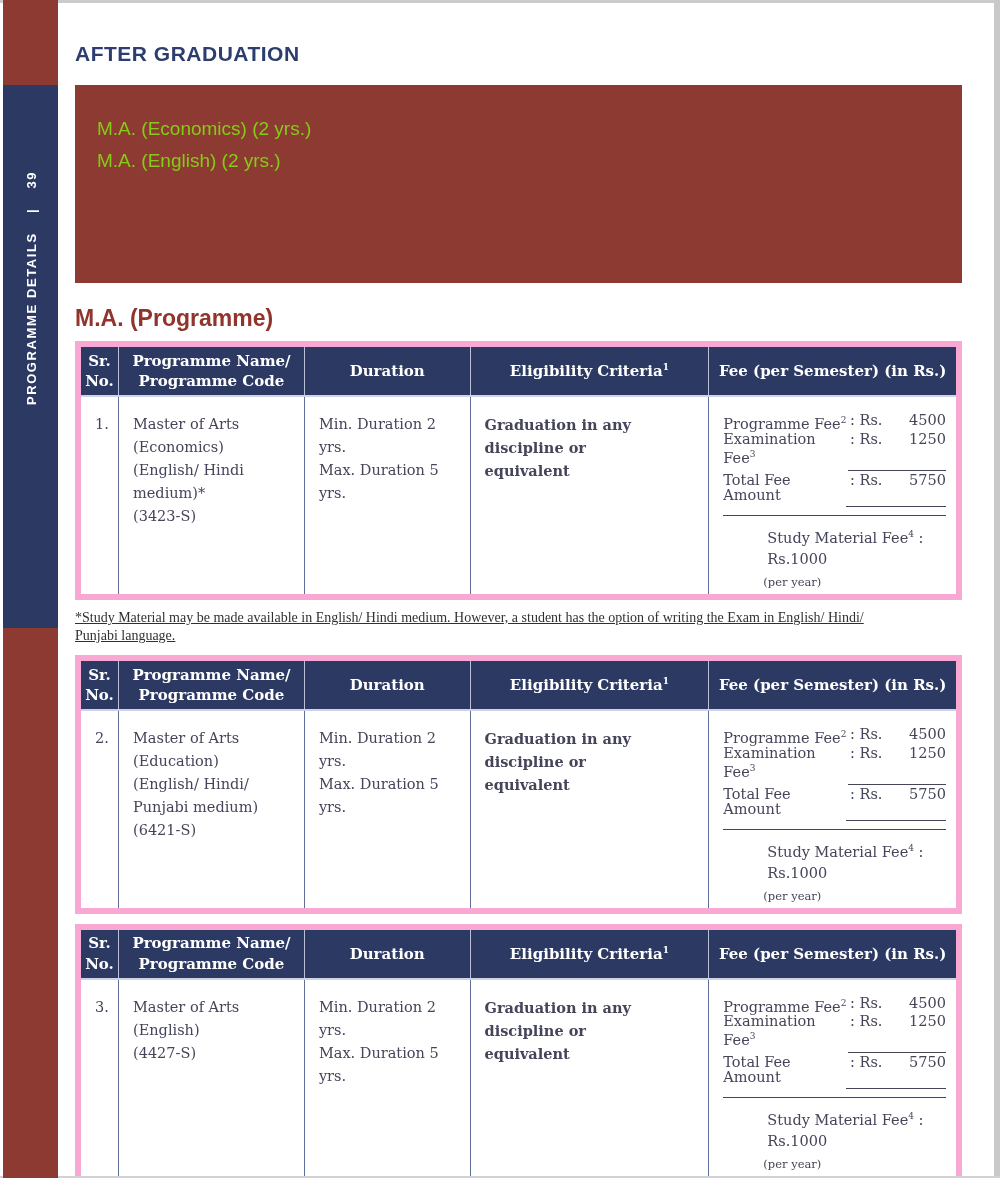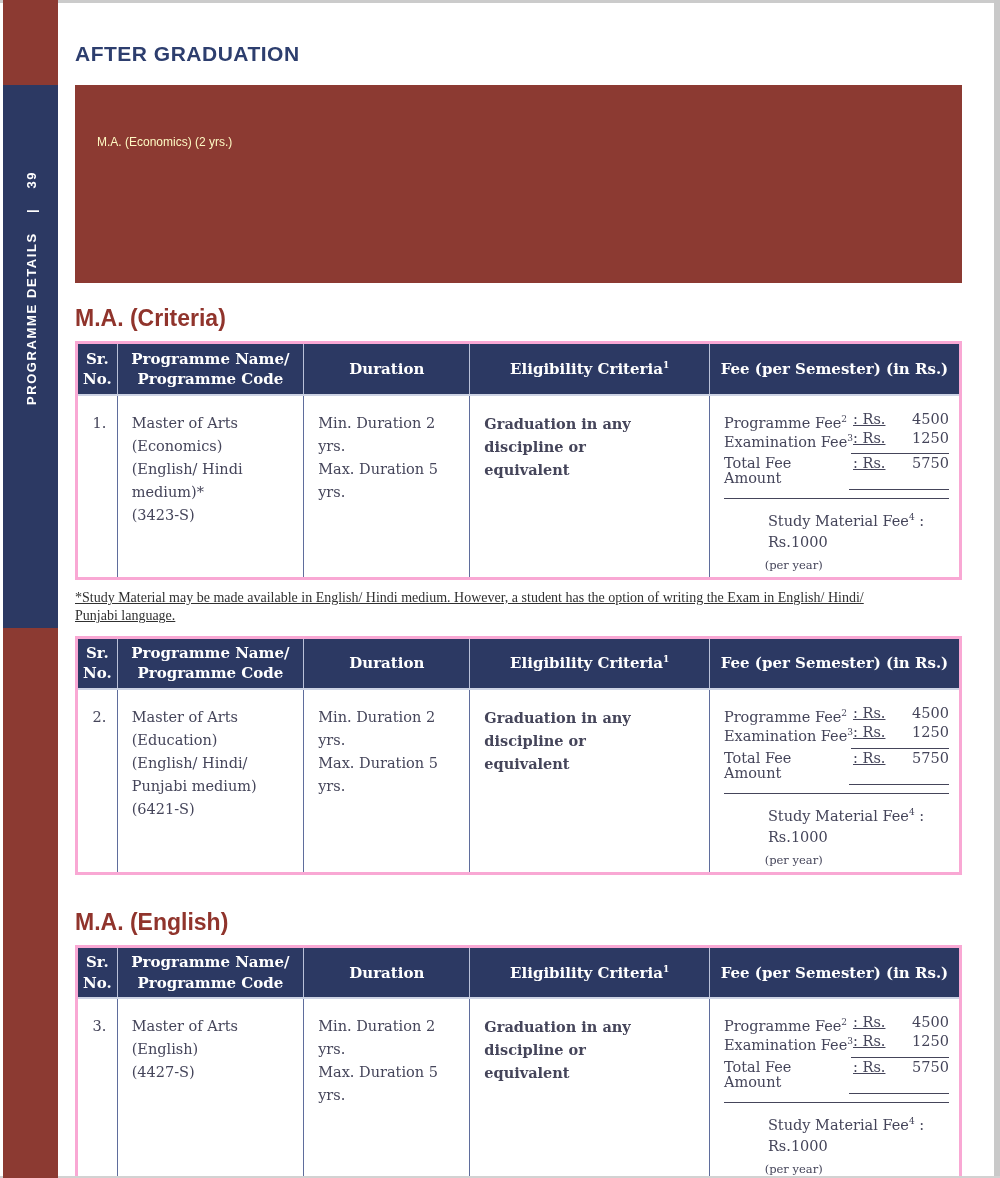--- a/index.html
+++ b/index.html
@@ -30,32 +30,32 @@
     margin-top:42px; font-size:21px; font-weight:bold; color:#2d3e6e; letter-spacing:0.5px;
   }
   .banner {
     margin-top:19px; height:198px; background:#8c3a32; color:#ffffff;
     padding:28px 20px 0 22px; overflow:hidden;
   }
   .banner-title {
     font-family:"DejaVu Serif", serif; font-size:40px; font-weight:normal; color:#fbfafa;
     line-height:1.1;
   }
-  .prog-list { margin-top:13px; font-size:12px; line-height:32px; color:#fef9c3; }
+  .prog-list { font-size:19px; line-height:32px; color:#84cc16; }
 
   .section-heading {
     font-size:23px; font-weight:bold; color:#90342c; line-height:1.1;
   }
   .sh1 { margin-top:23px; }
   .sh2 { margin-top:14px; }
   .sh3 { margin-top:35px; }
 
   table.prog-table {
     margin-top:10px; width:887px; border-collapse:collapse; table-layout:fixed;
-    border:3px solid #f9a8d4;
+    border:6px solid #f9a8d4;
   }
   .prog-table thead th {
     background:#2c3963; color:#ffffff; font-family:"DejaVu Serif", serif;
     font-weight:bold; font-size:15px; text-align:center; vertical-align:middle;
     height:52px; line-height:1.35; border-right:1.5px solid #b9c0d8;
     border-bottom:2px solid #cdd3e4; white-space:pre-line; padding:0 4px;
   }
   .prog-table thead th:last-child { border-right:none; }
   .prog-table thead sup { font-size:9px; vertical-align:super; }
   .prog-table tbody td {
@@ -68,21 +68,21 @@
   .t2 tbody td { height:175px; }
   .t3 tbody td { height:178px; }
   td.sr { text-align:center; padding-left:2px; padding-right:2px; }
   .pre { white-space:pre-line; }
   td.elig { padding-left:16px;font-weight:bold; }
 
   td.fee { padding:14px 20px 0 18px; }
   .fee-row { display:flex; line-height:15px; }
   .fee-label { flex:1; }
   .fee-label sup, .fee-study sup { font-size:9px; vertical-align:super; }
-  .fee-rs { width:46px;text-decoration:underline; }
+  .fee-rs { width:46px; }
   .fee-amt { width:50px; text-align:right; }
   .sum-line  { margin-left:auto; width:98px; border-top:1.5px solid #45455a; margin-top:4px; margin-bottom:2px; }
   .sum-line2 { margin-left:auto; width:100px; border-top:1.5px solid #45455a; margin-top:3px; }
   .full-line { border-top:1.5px solid #45455a; margin-top:8px; margin-bottom:8px; }
   .fee-study { line-height:21px;margin-left:44px; }
   .per-year { width:62%; text-align:center; font-size:11.5px; margin-top:1px; }
 
   .footnote {
     margin-top:9px; font-family:"Liberation Serif", serif; font-size:14px; color:#303030;
     line-height:1.3; white-space:pre-line;text-decoration:underline;
@@ -106,24 +106,25 @@
       <span>39</span>
     </div>
   </aside>
 
   <main class="main">
     <div class="kicker">AFTER GRADUATION</div>
 
     <section class="banner">
       <div class="prog-list">
         <div>M.A. (Economics) (2 yrs.)</div>
+        <div>M.A. (English) (2 yrs.)</div>
       </div>
     </section>
 
-    <h2 class="section-heading sh1">M.A. (Criteria)</h2>
+    <h2 class="section-heading sh1">M.A. (Programme)</h2>
     <table class="prog-table t1">
       <colgroup>
           <col style="width:4.6%">
           <col style="width:21.1%">
           <col style="width:18.8%">
           <col style="width:27.1%">
           <col style="width:28.4%">
         </colgroup>
       <thead>
         <tr>
@@ -232,21 +233,20 @@
             <div class="fee-study">
               <span>Study Material Fee</span><sup>4</sup>
               <span>: Rs.1000</span>
             </div>
             <div class="per-year">(per year)</div>
           </td>
         </tr>
       </tbody>
     </table>
 
-    <h2 class="section-heading sh3">M.A. (English)</h2>
     <table class="prog-table t3">
       <colgroup>
           <col style="width:4.6%">
           <col style="width:21.1%">
           <col style="width:18.8%">
           <col style="width:27.1%">
           <col style="width:28.4%">
         </colgroup>
       <thead>
         <tr>

